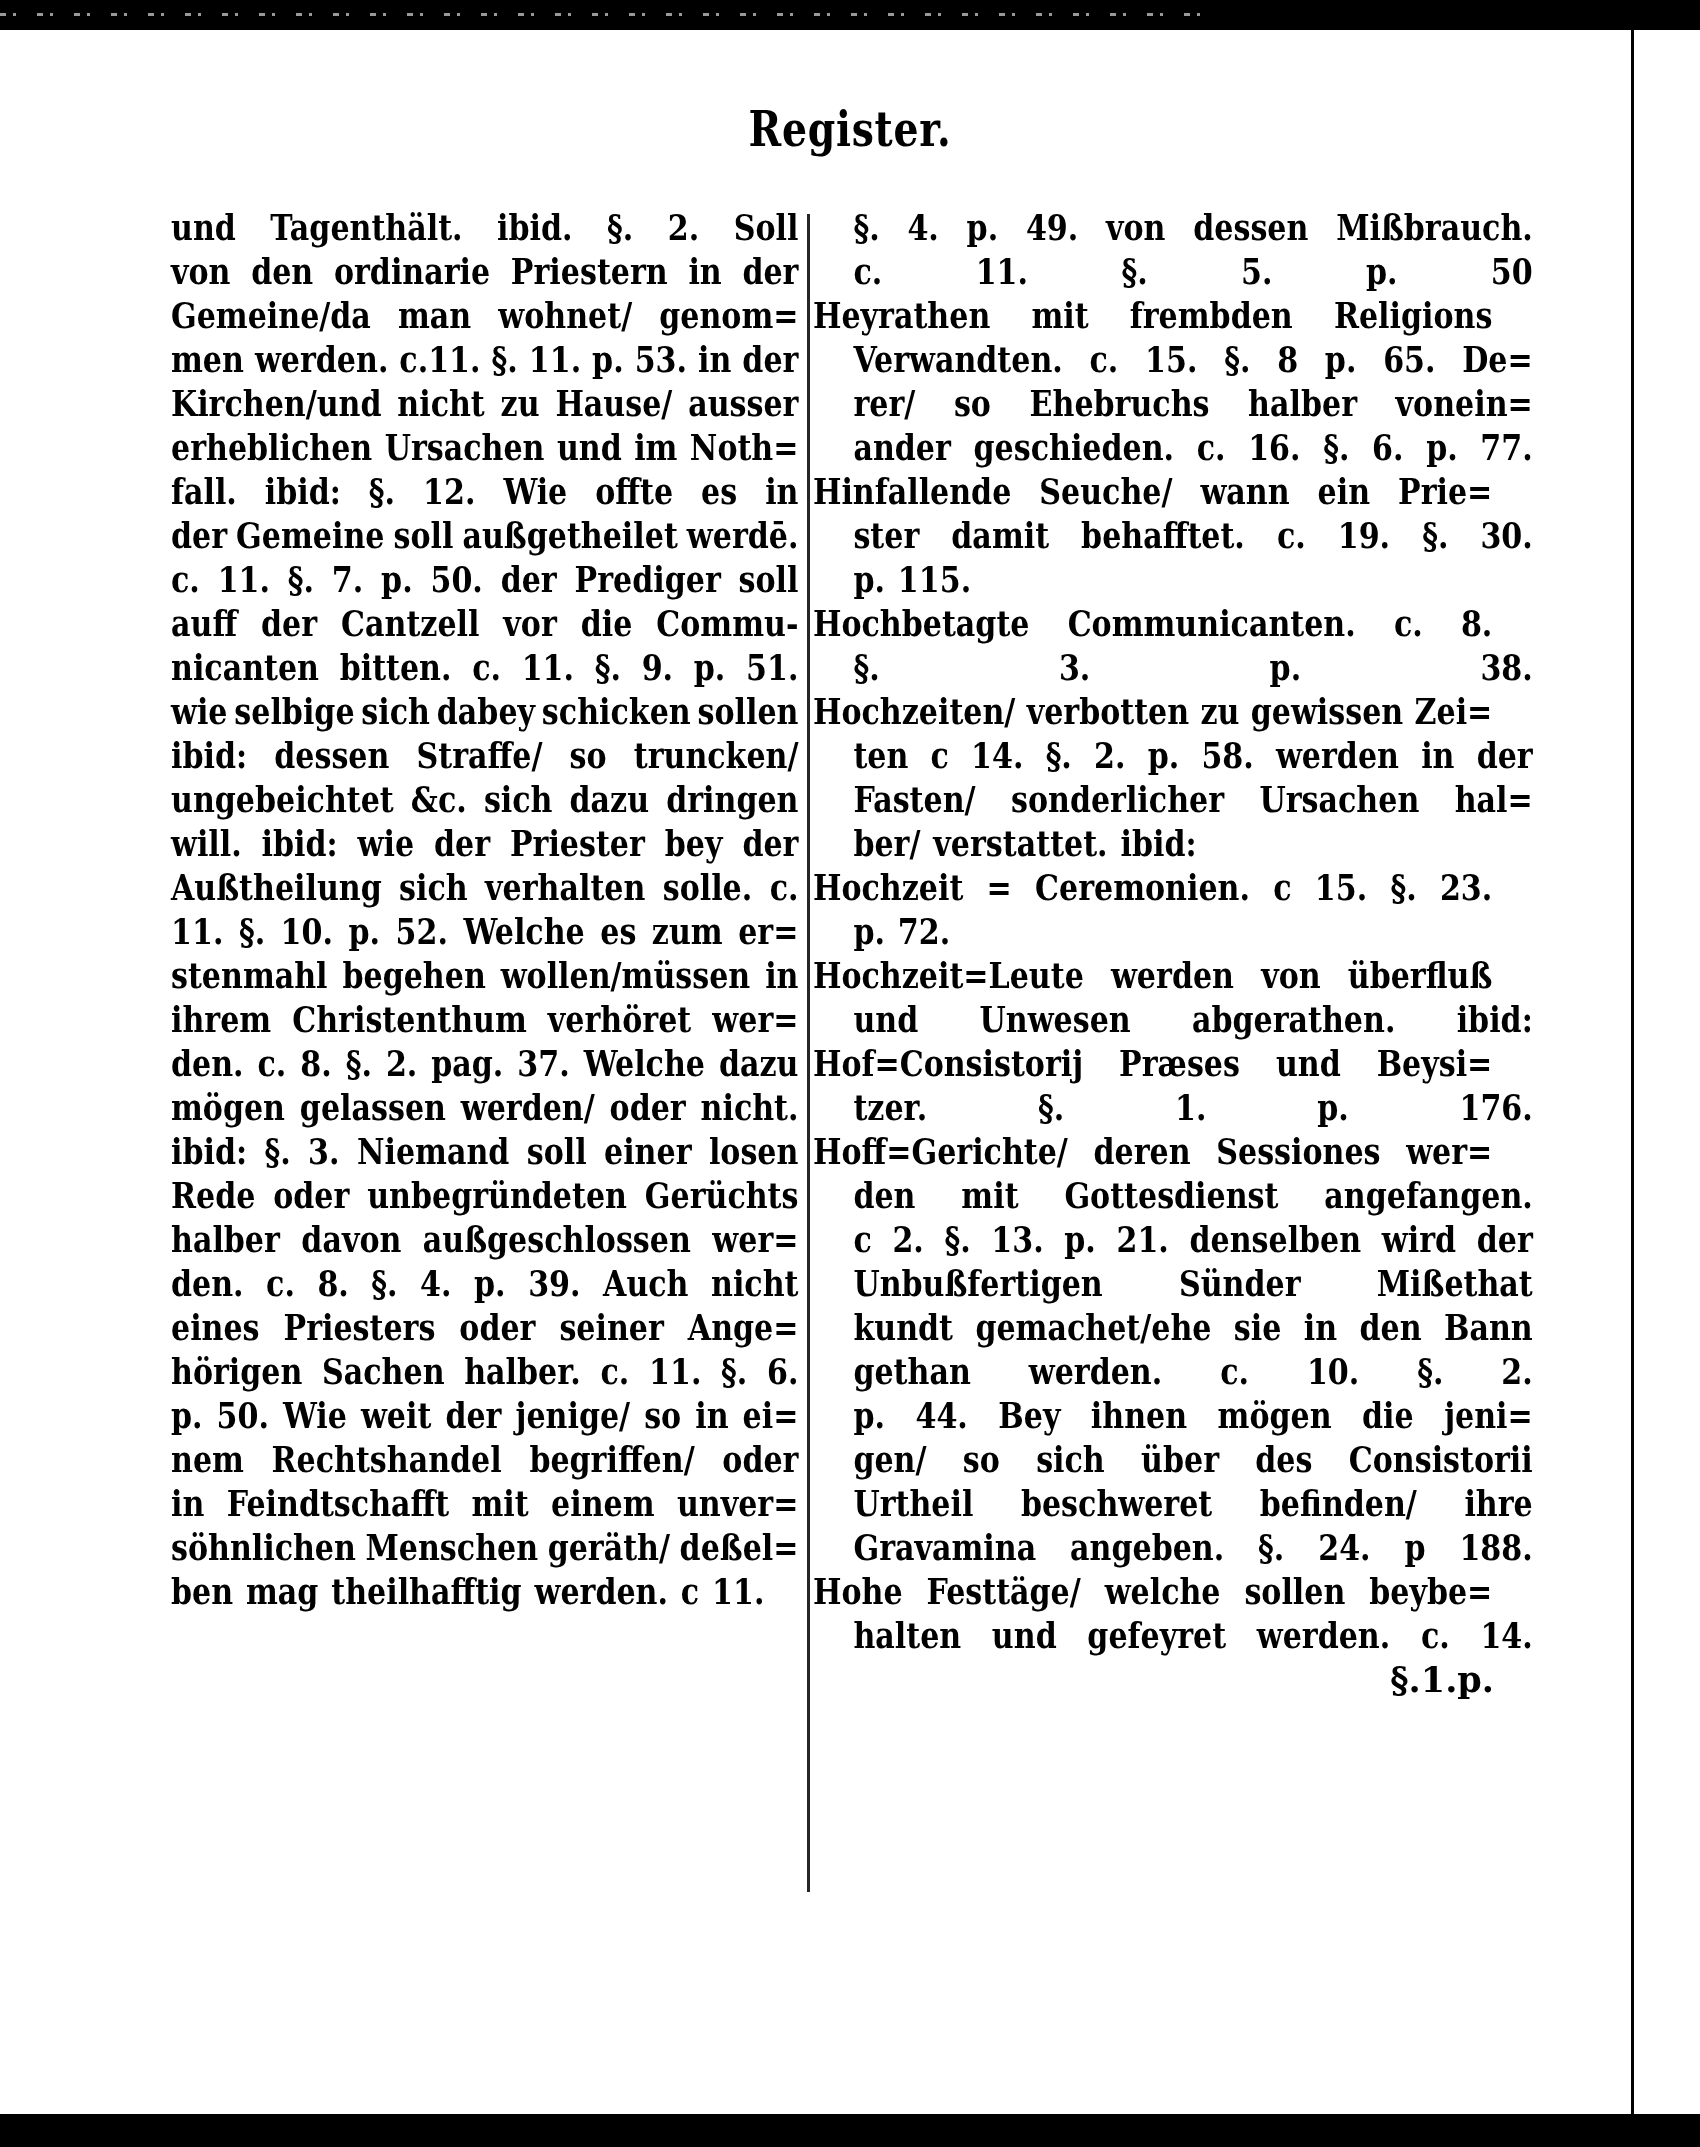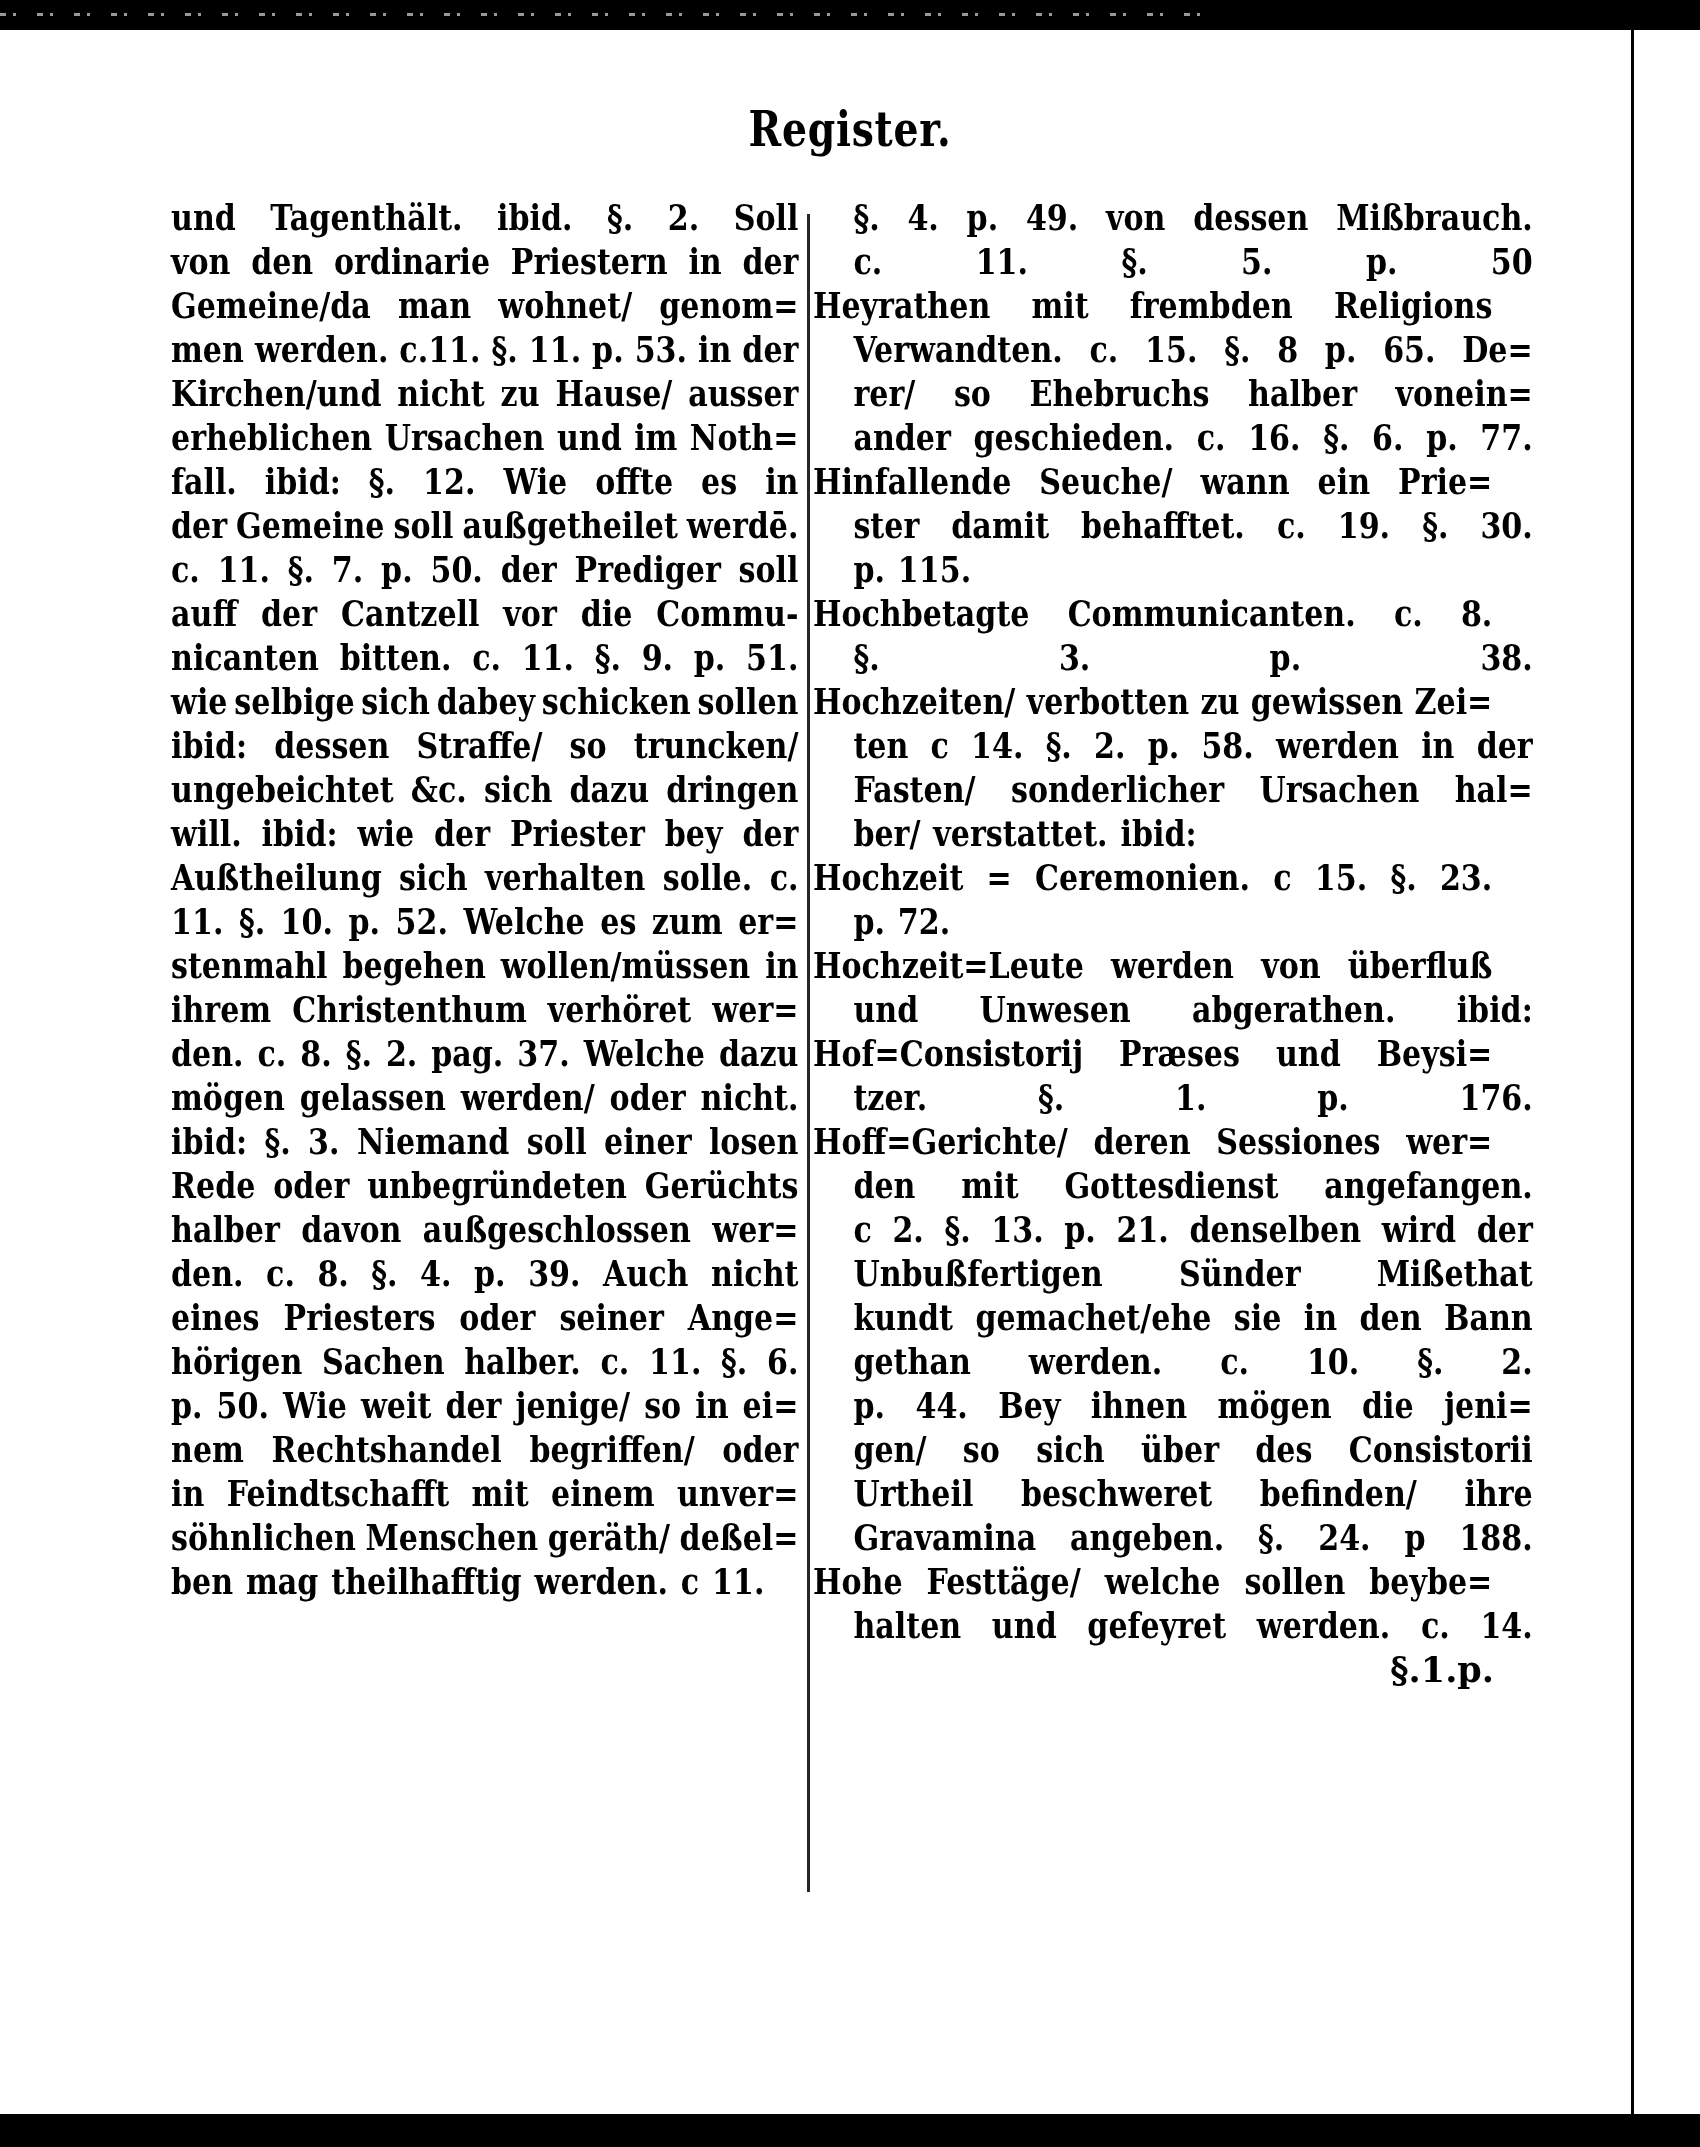--- a/index.html
+++ b/index.html
@@ -6,21 +6,21 @@
   body{width:1700px;height:2148px;background:#fff;position:relative;overflow:hidden;
        font-family:"DejaVu Serif","Liberation Serif",serif;color:#000;}
   .band-top{position:absolute;left:0;top:0;width:1700px;height:30px;background:#000;}
   .band-top::after{content:"";position:absolute;left:0;top:13px;width:1212px;height:2.8px;
        background:repeating-linear-gradient(90deg,#fff 0 5.6px,#000 5.6px 13px,#fff 13px 16px,#000 16px 37px);opacity:.6;}
   .band-bottom{position:absolute;left:0;top:2114px;width:1700px;height:34px;background:#000;}
   .page-edge{position:absolute;left:1631px;top:28px;width:2.8px;height:2088px;background:#000;}
   .title{position:absolute;left:0;width:1700px;top:101px;text-align:center;
          font-family:"DejaVu Serif",serif;font-weight:bold;font-size:48px;letter-spacing:0.9px;
          transform:scaleX(.82);transform-origin:center;}
-  .col{position:absolute;top:196px;}
+  .col{position:absolute;top:206px;}
   .col-left{left:171px;width:629px;}
   .col-right{left:813px;width:681px;}
   .line{height:44px;line-height:44px;font-size:35px;font-weight:bold;white-space:nowrap;
         display:flex;justify-content:space-between;transform:scaleX(.86);transform-origin:left center;width:116%;}
   .line.last{justify-content:flex-start;gap:15px;}
   .line.indent{padding-left:47px;}
   .line.right-end{justify-content:flex-end;}
   .line span{display:inline-block;}
   .rule{position:absolute;width:2.8px;background:#000;}
 </style>

